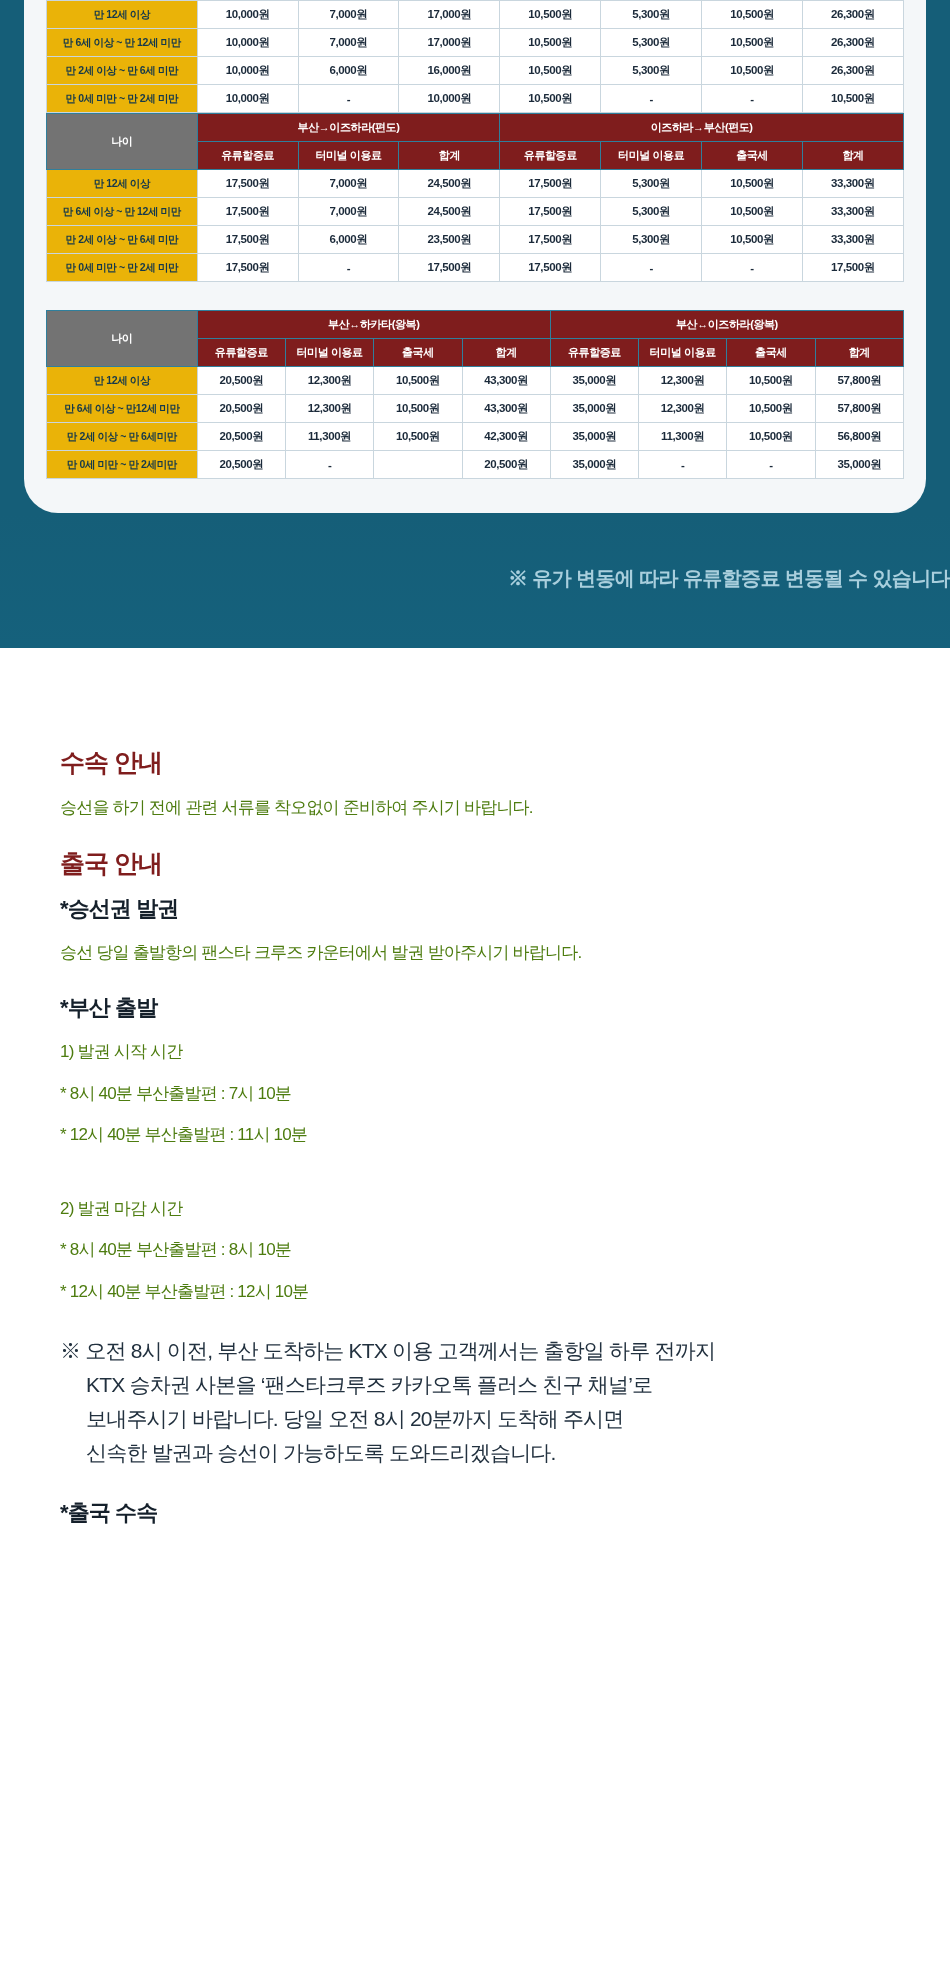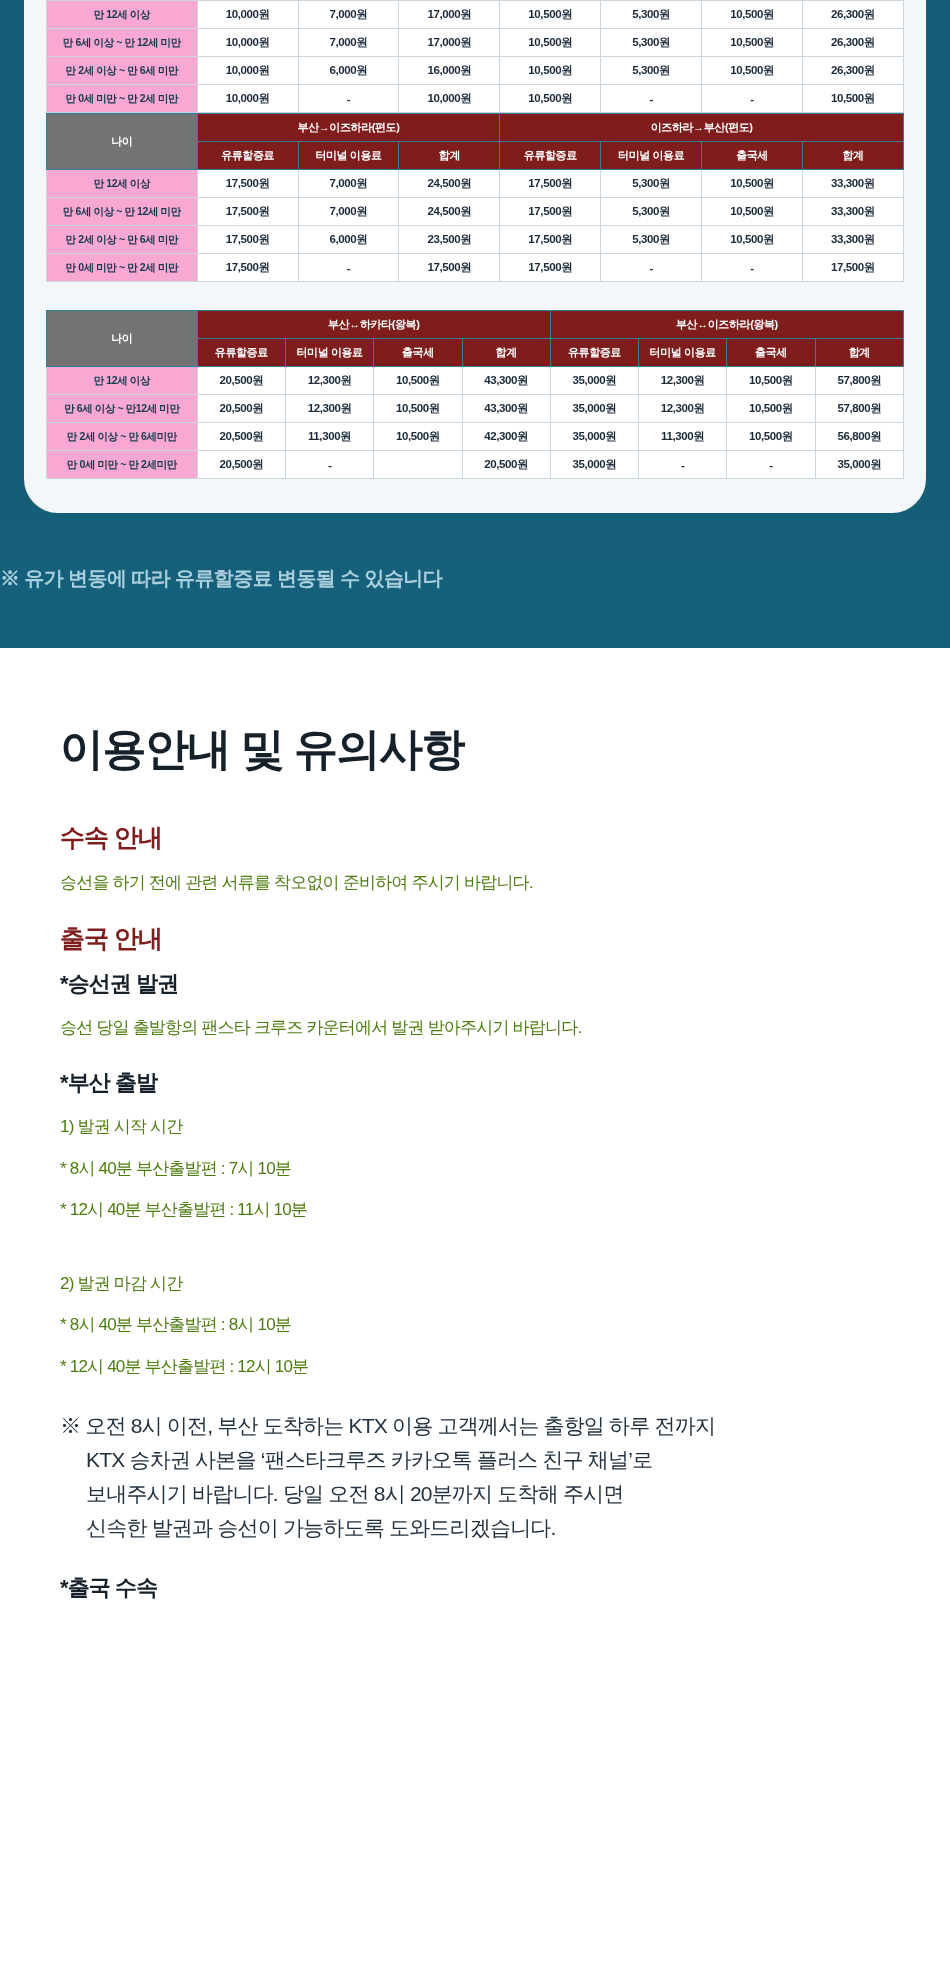--- a/index.html
+++ b/index.html
@@ -56,21 +56,21 @@
   table.fare thead th {
     background: #7f1d1d;
     color: #ffffff;
     font-size: 11px;
     border-color: #2f7f9c;
   }
   table.fare thead th.rowhead {
     background: #737373;
   }
   table.fare tbody th {
-    background: #f9a8d4;
+    background: #eab308;
     color: #15394b;
     font-size: 10.5px;
     text-align: center;
   }
   table.fare tbody td {
     color: #1b2a3a;
     font-size: 11.5px;
     background: #ffffff;
   }
   .col-age { width: 17%; }
@@ -80,21 +80,21 @@
     margin: 0 24px;
     background: #f4f7f9;
     padding: 0 22px 0 22px;
     box-sizing: border-box;
   }
   .fare-top-clip table.fare {
     margin-top: 0;
   }
 
   .fuel-note {
-    text-align: left;
+    text-align: right;
     color: #a9cfdd;
     font-size: 20px;
     font-weight: bold;
     letter-spacing: -0.6px;
     padding: 52px 0 56px 0;
     background: linear-gradient(#155e78, #15617c);
   }
 
   
   .info-section {
@@ -325,21 +325,20 @@
           </tr>
         </tbody>
       </table>
 
     </div>
 
     <div class="fuel-note">※ 유가 변동에 따라 유류할증료 변동될 수 있습니다</div>
   </div>
 
   <div class="info-section">
-    <h1 class="info-title">이용안내 및  유의사항</h1>
 
     <div class="sub-head">수속 안내</div>
     <div class="body-line">승선을 하기 전에 관련 서류를 착오없이 준비하여 주시기 바랍니다.</div>
 
     <div class="sub-head">출국 안내</div>
     <div class="bold-line" style="margin-top:8px">*승선권 발권</div>
     <div class="body-line">승선 당일 출발항의 팬스타 크루즈 카운터에서 발권 받아주시기 바랍니다.</div>
 
     <div class="bold-line">*부산 출발</div>
     <div class="body-line">1) 발권 시작 시간</div>

